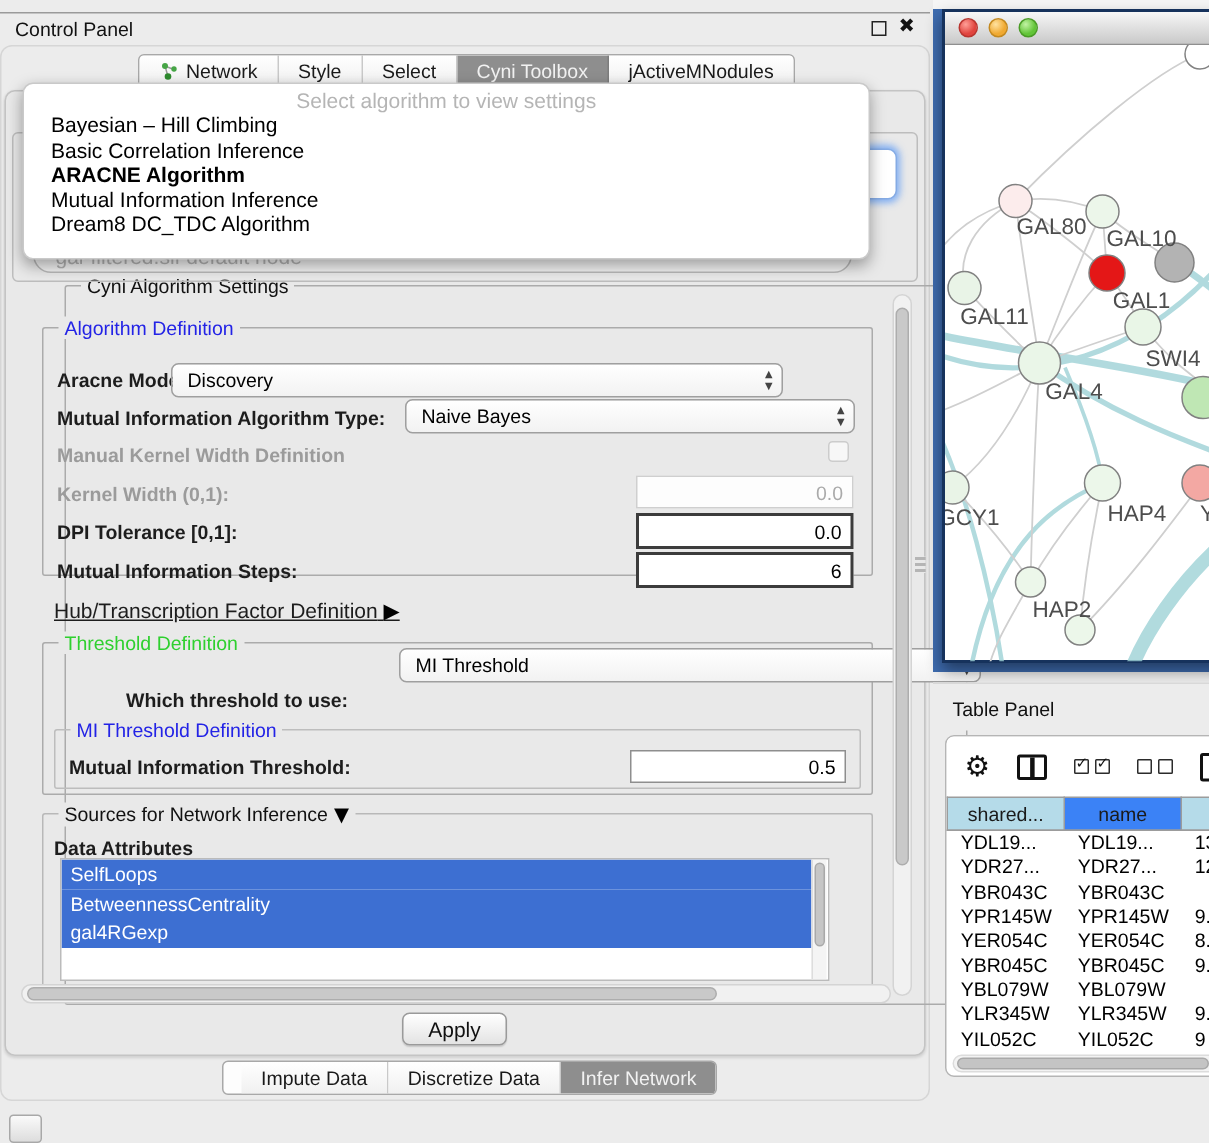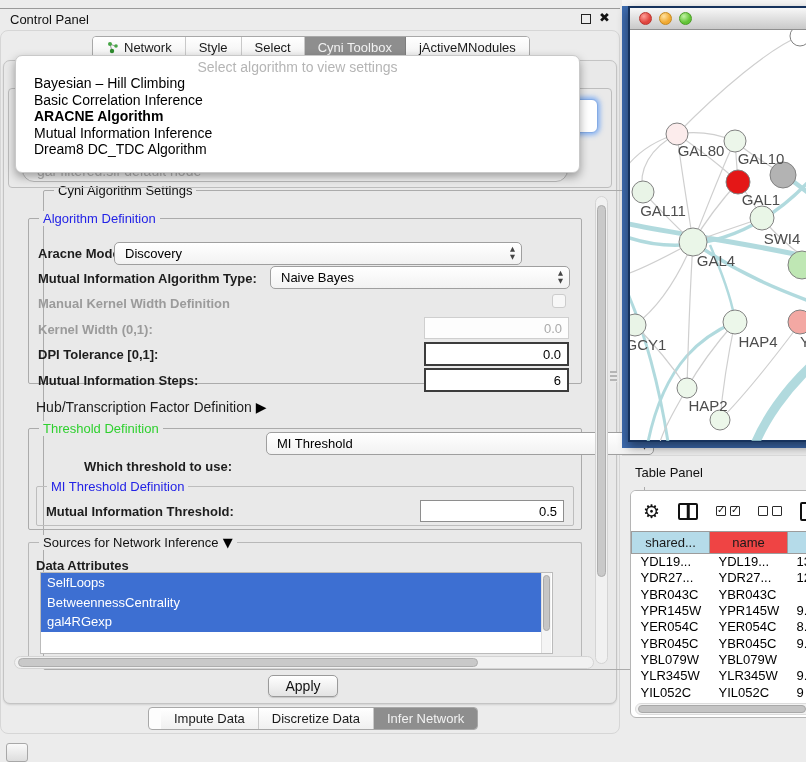--- a/index.html
+++ b/index.html
@@ -37,21 +37,21 @@
   .dd-item.bold { font-weight:bold; }
 
   
   .tgroup { position:absolute; border:1px solid #ababab; border-radius:2px; }
   .tgroup > .tlabel { position:absolute; top:-8px; left:10px; background:#e9e9e9; padding:0 4px; font-size:13px; color:#111; white-space:nowrap; }
   .tlabel.blue { color:#2323e6; }
   .tlabel.green { color:#2fd02f; }
 
   .row-label { position:absolute; font-weight:bold; color:#1d1d1d; font-size:13px; white-space:nowrap; }
   .row-label.dim { color:#9b9b9b; }
-  .plain-label { position:absolute; font-size:14px; color:#1d1d1d; white-space:nowrap; }
+  .plain-label { position:absolute; font-size:14px; color:#1d1d1d; white-space:nowrap;text-decoration:underline; }
 
   .combo { position:absolute; height:23px; background:linear-gradient(#ffffff,#f2f2f2); border:1px solid #9f9f9f; border-radius:5px; font-size:13px; line-height:21px; padding-left:10px; color:#000; }
   .combo .stepper { position:absolute; right:6px; top:2px; font-family:"DejaVu Sans",sans-serif; font-size:6.5px; color:#444; line-height:8px; text-align:center; }
 
   .tfield { position:absolute; height:22px; border:1px solid #8e8e8e; background:#fff; font-family:"Liberation Sans",sans-serif; font-size:13px; text-align:right; padding-right:6px; color:#000; }
   .tfield.dark { border:2px solid #3c3c3c; }
   .tfield.disabled { border:1px solid #cfcfcf; color:#aaaaaa; background:#fdfdfd; }
 
   .checkbox { position:absolute; width:14px; height:14px; border:1px solid #cccccc; border-radius:3px; background:#f7f7f7; }
 
@@ -95,21 +95,21 @@
   .split-icon { width:20px; height:17px; border:2.5px solid #111; border-radius:2px; position:relative; }
   .split-icon::after { content:""; position:absolute; left:50%; top:0; width:2.5px; height:100%; background:#111; transform:translateX(-50%); }
   .cb-pair { display:flex; gap:4px; }
   .cb { width:10px; height:10px; border:1.7px solid #2b2b2b; border-radius:1px; position:relative; background:#fff; }
   .cb.checked::after { content:"✓"; font-family:"DejaVu Sans",sans-serif; position:absolute; left:0px; top:-3px; font-size:10px; color:#111; }
   .file-icon { width:15px; height:19px; border:2.2px solid #111; border-radius:2px 6px 2px 2px; }
 
   table.ptable { border-collapse:collapse; width:210px; table-layout:fixed; font-size:13px; }
   .ptable th { height:22px; font-weight:normal; border:1px solid #9c9c9c; text-align:center; }
   .ptable th.blue { background:#b5dbe9; }
-  .ptable th.gray { background:#ef4444; }
+  .ptable th.gray { background:#3b82f6; }
   .ptable td { height:16.3px; padding:0 0 0 9px; white-space:nowrap; overflow:hidden; color:#000; }
   .tp-hscroll { position:absolute; left:4px; top:212px; width:192px; height:12px; background:#f3f3f3; border:1px solid #dcdcdc; border-radius:6px; }
   .tp-hscroll .thumb { position:absolute; left:2px; top:1px; width:168px; height:8px; background:#c4c4c4; border:1px solid #a9a9a9; border-radius:4px; }
 </style>
 </head>
 <body>
 
 <div class="cp-topline"></div>
 <div class="cp-title">Control Panel</div>
 <div class="float-btn"></div>

